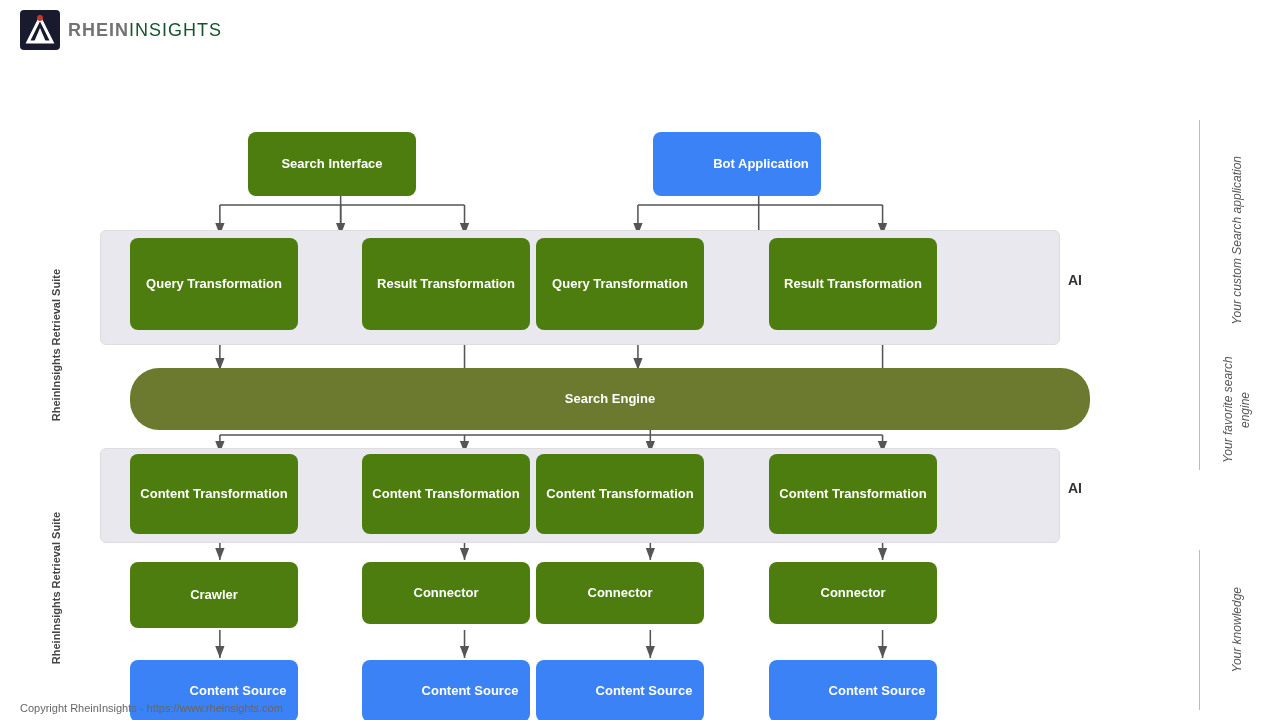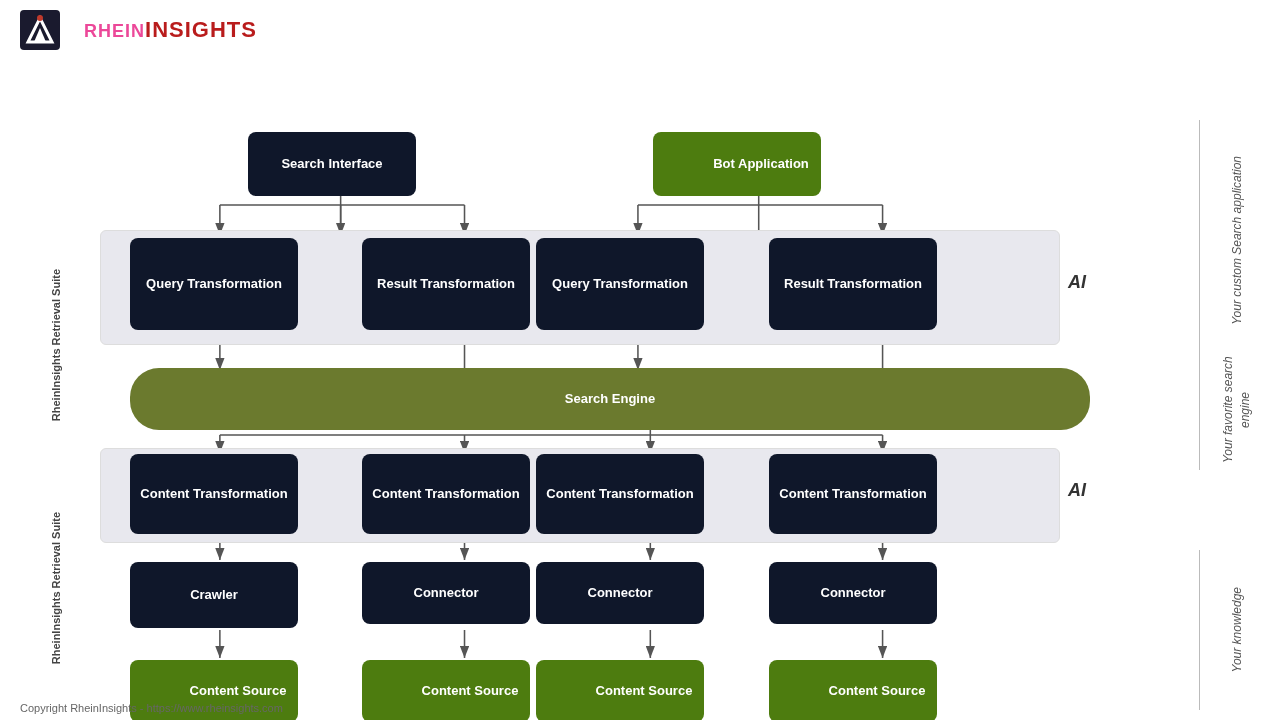--- a/index.html
+++ b/index.html
@@ -44,45 +44,44 @@
       align-items: center;
       justify-content: center;
       text-align: center;
       font-size: 13px;
       font-weight: 600;
       line-height: 1.3;
       position: absolute;
       color: white;
     }
     .node-dark-blue {
-      background-color: #0f172a;
+      background-color: #4d7c0f;
     }
     .node-dark-green {
-      background-color: #4d7c0f;
+      background-color: #3b82f6;
       padding-left: 48px;
     }
     .node-olive {
       background-color: #6b7a2e;
     }
 
     
     .section-box {
       position: absolute;
       background: #f0f0f0;
       border: 1px solid #ddd;
       border-radius: 6px;
     }
 
     
     .ai-badge {
       position: absolute;
-      font-size: 18px;
+      font-size: 14px;
       font-weight: 700;
       color: #333;
-      font-style: italic;
     }
 
     
     .arrows-svg {
       position: absolute;
       top: 0;
       left: 0;
       width: 100%;
       height: 100%;
       pointer-events: none;
@@ -103,21 +102,21 @@
 
 <div class="header">
   <div class="logo-box">
     <svg class="logo-icon" viewBox="0 0 40 40">
       <rect width="40" height="40" fill="#1a1a2e" rx="4"></rect>
       <polygon points="8,32 20,8 32,32" fill="none" stroke="white" stroke-width="3"></polygon>
       <polygon points="14,32 20,18 26,32" fill="white"></polygon>
       <circle cx="20" cy="8" r="3" fill="#c0392b"></circle>
     </svg>
     <div>
-      <span style="font-size:18px; font-weight:800; color:#ec4899; letter-spacing:1px;margin-left:16px;">RHEIN</span><span style="font-size:22px; font-weight:700; color:#b91c1c; letter-spacing:1px;">INSIGHTS</span>
+      <span style="font-size:18px; font-weight:800; color:#737373; letter-spacing:1px;">RHEIN</span><span style="font-size:18px; font-weight:400; color:#14532d; letter-spacing:1px;">INSIGHTS</span>
     </div>
   </div>
 </div>
 
 <div class="diagram-area">
 
   <svg class="arrows-svg" viewBox="0 0 1240 640" preserveAspectRatio="none">
     <defs>
       <marker id="arrowhead" markerWidth="8" markerHeight="6" refX="8" refY="3" orient="auto">
         <polygon points="0 0, 8 3, 0 6" fill="#555"></polygon>

